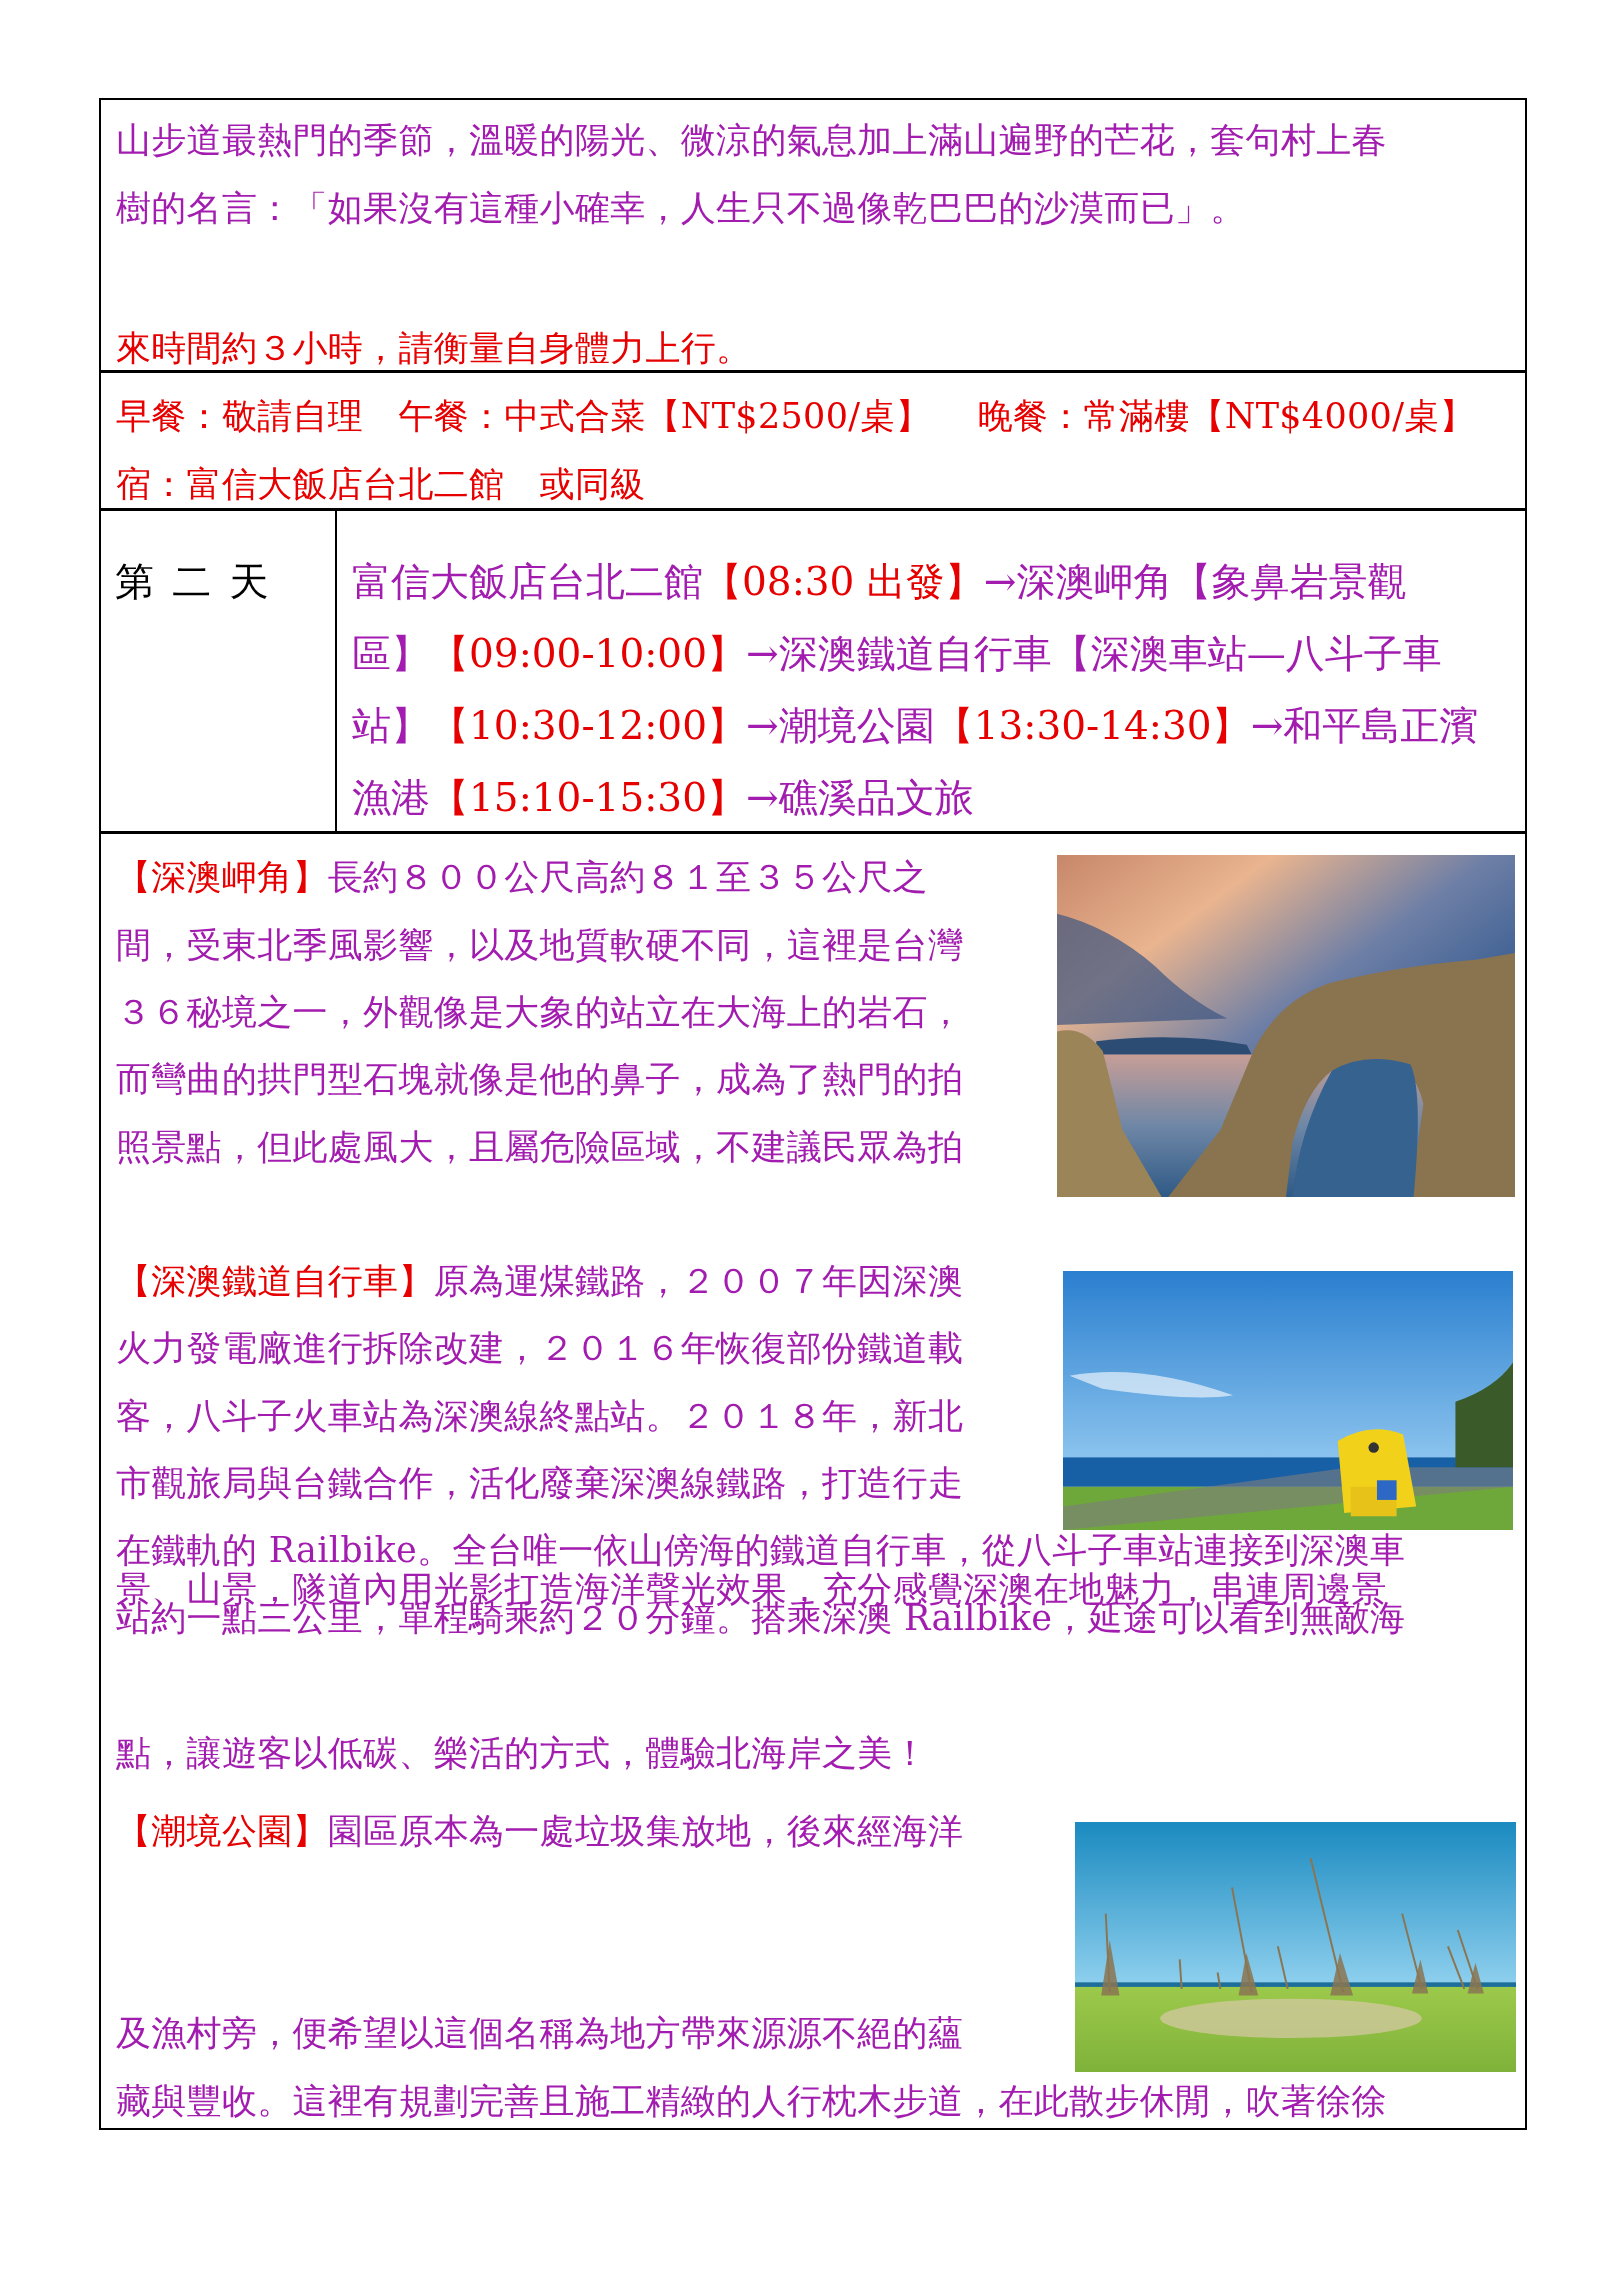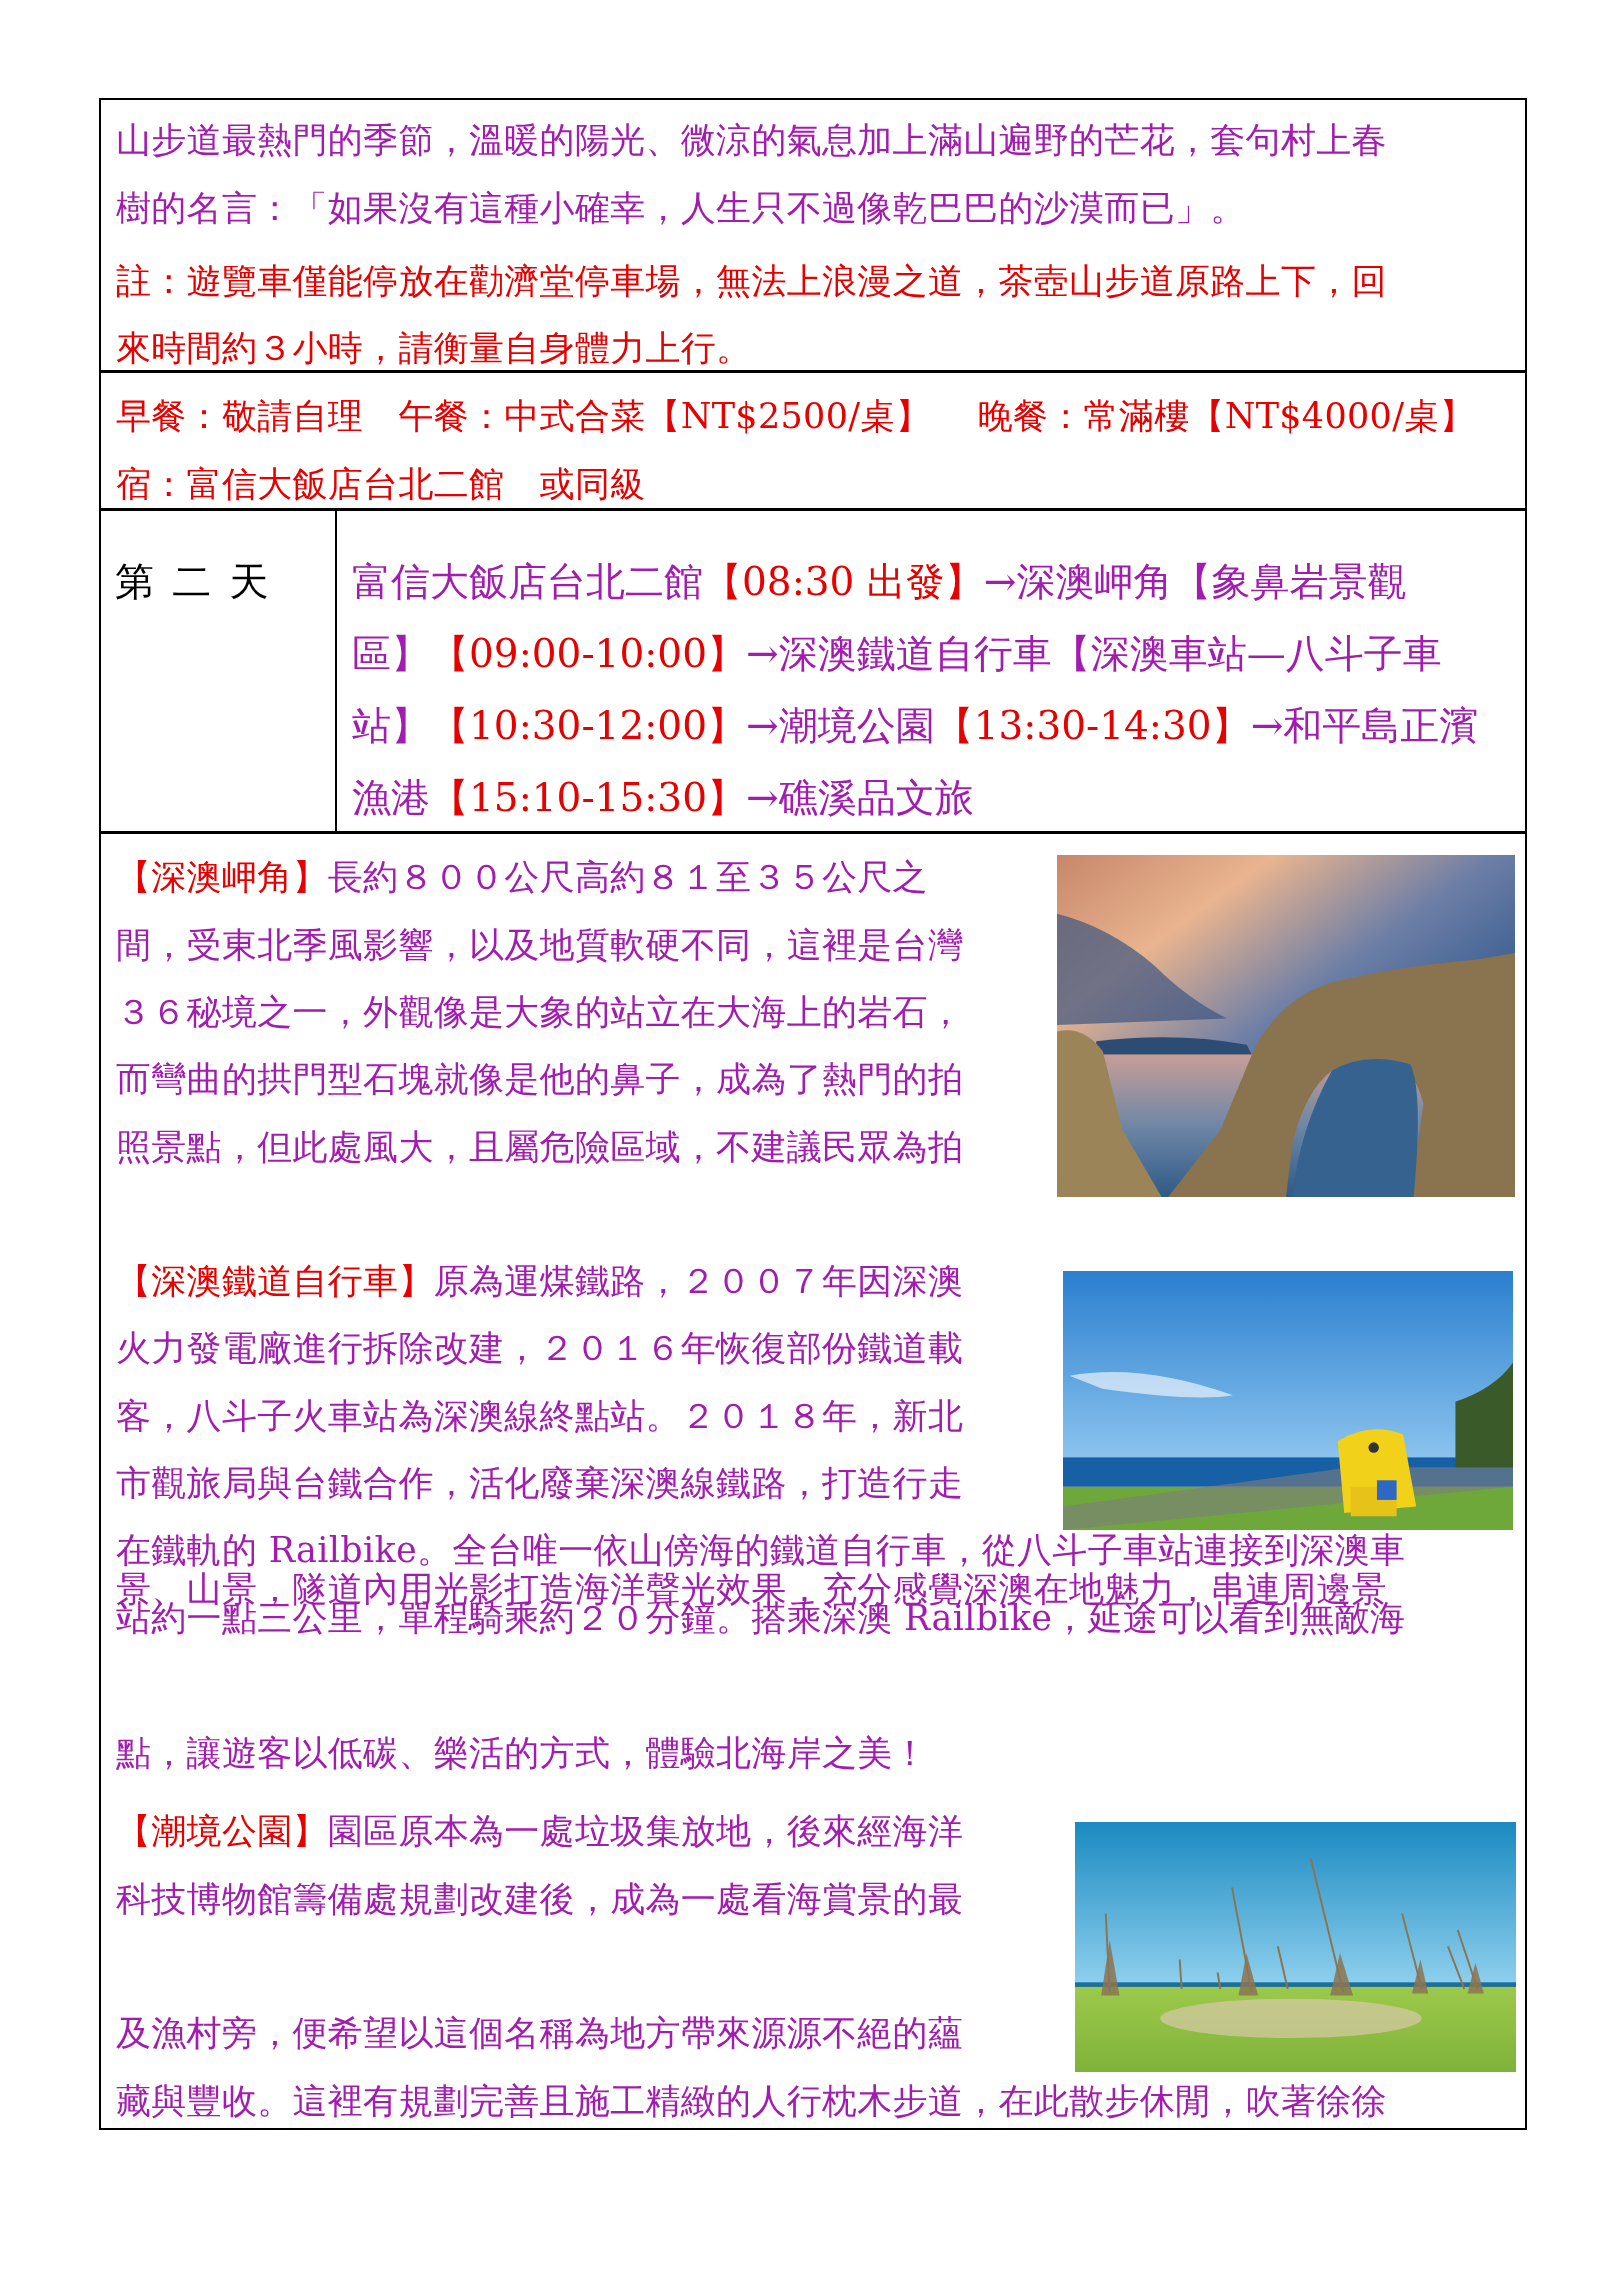--- a/index.html
+++ b/index.html
@@ -25,21 +25,20 @@
 <div class="page">
 
   <div class="box"></div>
   <div class="hline" style="top:370px;"></div>
   <div class="hline" style="top:508px;"></div>
   <div class="hline" style="top:831px;"></div>
   <div class="vline" style="left:335px; top:510px; height:322px;"></div>
 
   <div class="txt black" style="left:116px; top:107px;">山步道最熱門的季節，溫暖的陽光、微涼的氣息加上滿山遍野的芒花，套句村上春</div>
   <div class="txt black" style="left:116px; top:175px;">樹的名言：「如果沒有這種小確幸，人生只不過像乾巴巴的沙漠而已」。</div>
-  <div class="txt red" style="left:116px; top:248px;">註：遊覽車僅能停放在勸濟堂停車場，無法上浪漫之道，茶壺山步道原路上下，回</div>
   <div class="txt red" style="left:116px; top:315px;">來時間約３小時，請衡量自身體力上行。</div>
 
   <div class="txt red" style="left:116px; top:383px;">早餐：敬請自理　午餐：中式合菜【NT$2500/桌】　 晚餐：常滿樓【NT$4000/桌】</div>
   <div class="txt red" style="left:116px; top:451px;">宿：富信大飯店台北二館　或同級</div>
 
   <div class="day-label">第二天</div>
   <div class="route">
     <span class="line">
       <span class="black">富信大飯店台北二館</span><span class="red">【08:30 出發】</span><span class="black">→深澳岬角【象鼻岩景觀</span>
     </span>
@@ -115,21 +114,20 @@
       <path d="M420 260 Q470 230 520 250 L540 360 L430 370 Z" fill="#f2d11b"></path>
       <circle cx="475" cy="270" r="8" fill="#333"></circle>
       <rect x="440" y="330" width="70" height="45" fill="#e7c31a"></rect>
       <rect x="480" y="320" width="30" height="30" fill="#2e68c6"></rect>
     </svg>
   </div>
 
   <div class="txt" style="left:116px; top:1798px;">
     <span class="red">【潮境公園】</span><span class="black">園區原本為一處垃圾集放地，後來經海洋</span>
   </div>
-  <div class="txt black" style="left:116px; top:1866px;">科技博物館籌備處規劃改建後，成為一處看海賞景的最</div>
   <div class="txt black" style="left:116px; top:2000px;">及漁村旁，便希望以這個名稱為地方帶來源源不絕的蘊</div>
   <div class="txt black" style="left:116px; top:2068px;">藏與豐收。這裡有規劃完善且施工精緻的人行枕木步道，在此散步休閒，吹著徐徐</div>
 
   <div class="photo" style="left:1075px; top:1822px; width:441px; height:250px;">
     <svg viewBox="0 0 674 382" preserveAspectRatio="none">
       <defs>
         <linearGradient id="sky3" x1="0" y1="0" x2="0" y2="1">
           <stop offset="0" stop-color="#1a8ac0"></stop>
           <stop offset="1" stop-color="#8fd0ee"></stop>
         </linearGradient>

